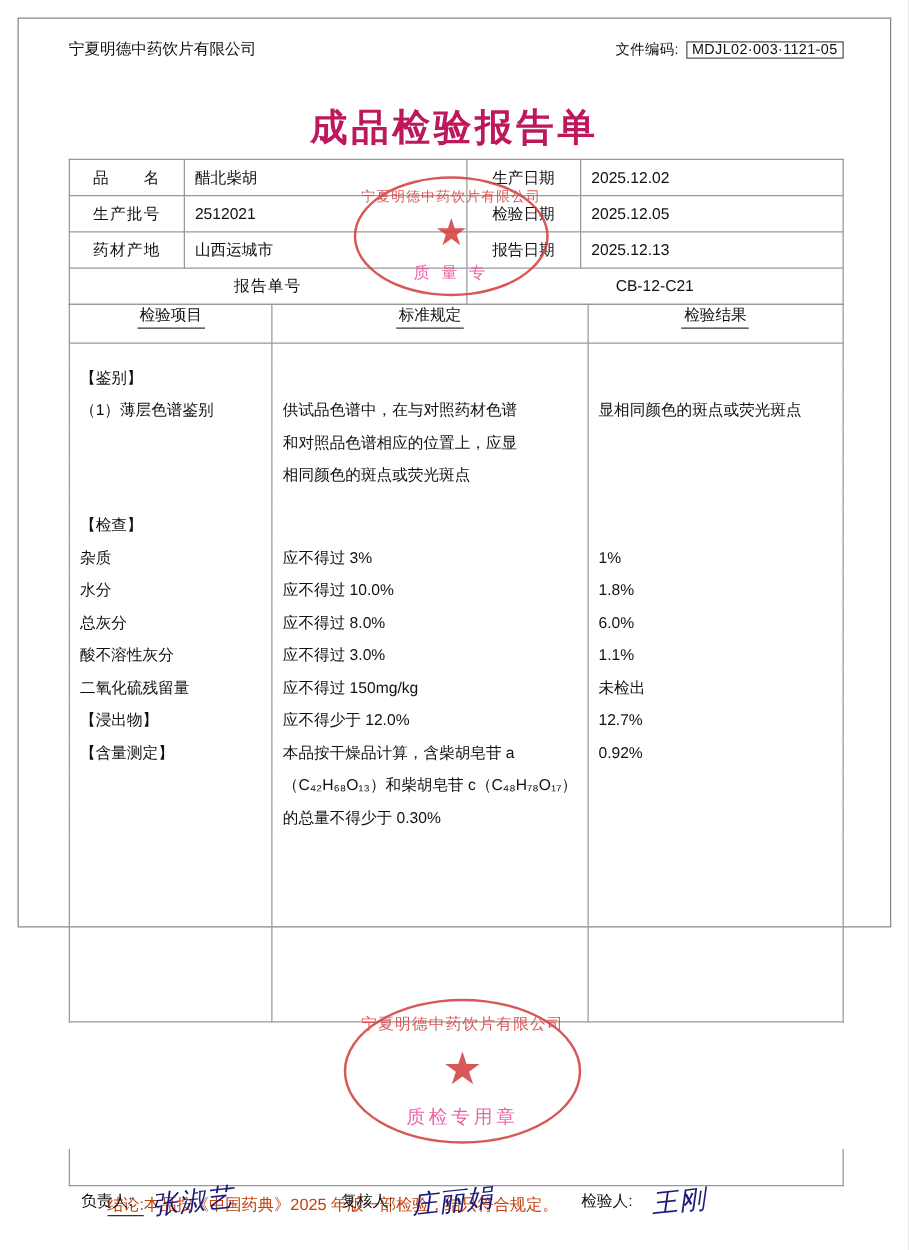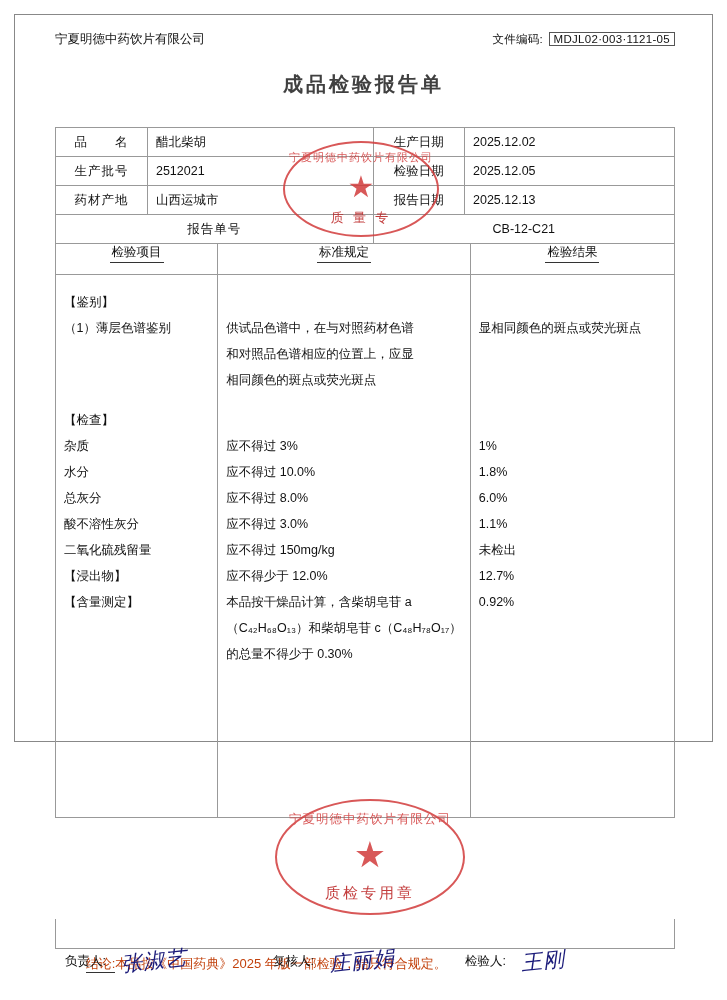--- a/index.html
+++ b/index.html
@@ -43,27 +43,27 @@
     letter-spacing: 0.3px;
   }
   .doc-code .code-box {
     border: 1px solid #555;
     padding: 0 4px;
     margin-left: 2px;
   }
   .title {
     position: absolute;
     left: 0;
-    top: 56px;
+    top: 67px;
     width: 100%;
     text-align: center;
-    font-size: 20px;
+    font-size: 30px;
     font-weight: bold;
     letter-spacing: 3px;
-    color: #404040;
+    color: #be185d;
   }
 
   table.info, table.items {
     position: absolute;
     border-collapse: collapse;
     font-size: 12.5px;
     color: #111;
     border-radius: 20px;
   }
   table.info {
@@ -240,21 +240,21 @@
   .seal-big .arc { font-size: 12.5px; top: 10px; }
   .seal .bottom-text {
     position: absolute;
     left: 0;
     right: 0;
     bottom: 8px;
     text-align: center;
     font-size: 13px;
     letter-spacing: 3px;
     font-family: "Liberation Serif", serif;
-    color: #b91c1c;
+    color: #ec4899;
   }
   .seal-big .bottom-text { font-size: 15px; bottom: 10px; }
 </style>
 </head>
 <body>
 
 <div class="page">
   <div class="sheet">
 
     <div class="header-row">

